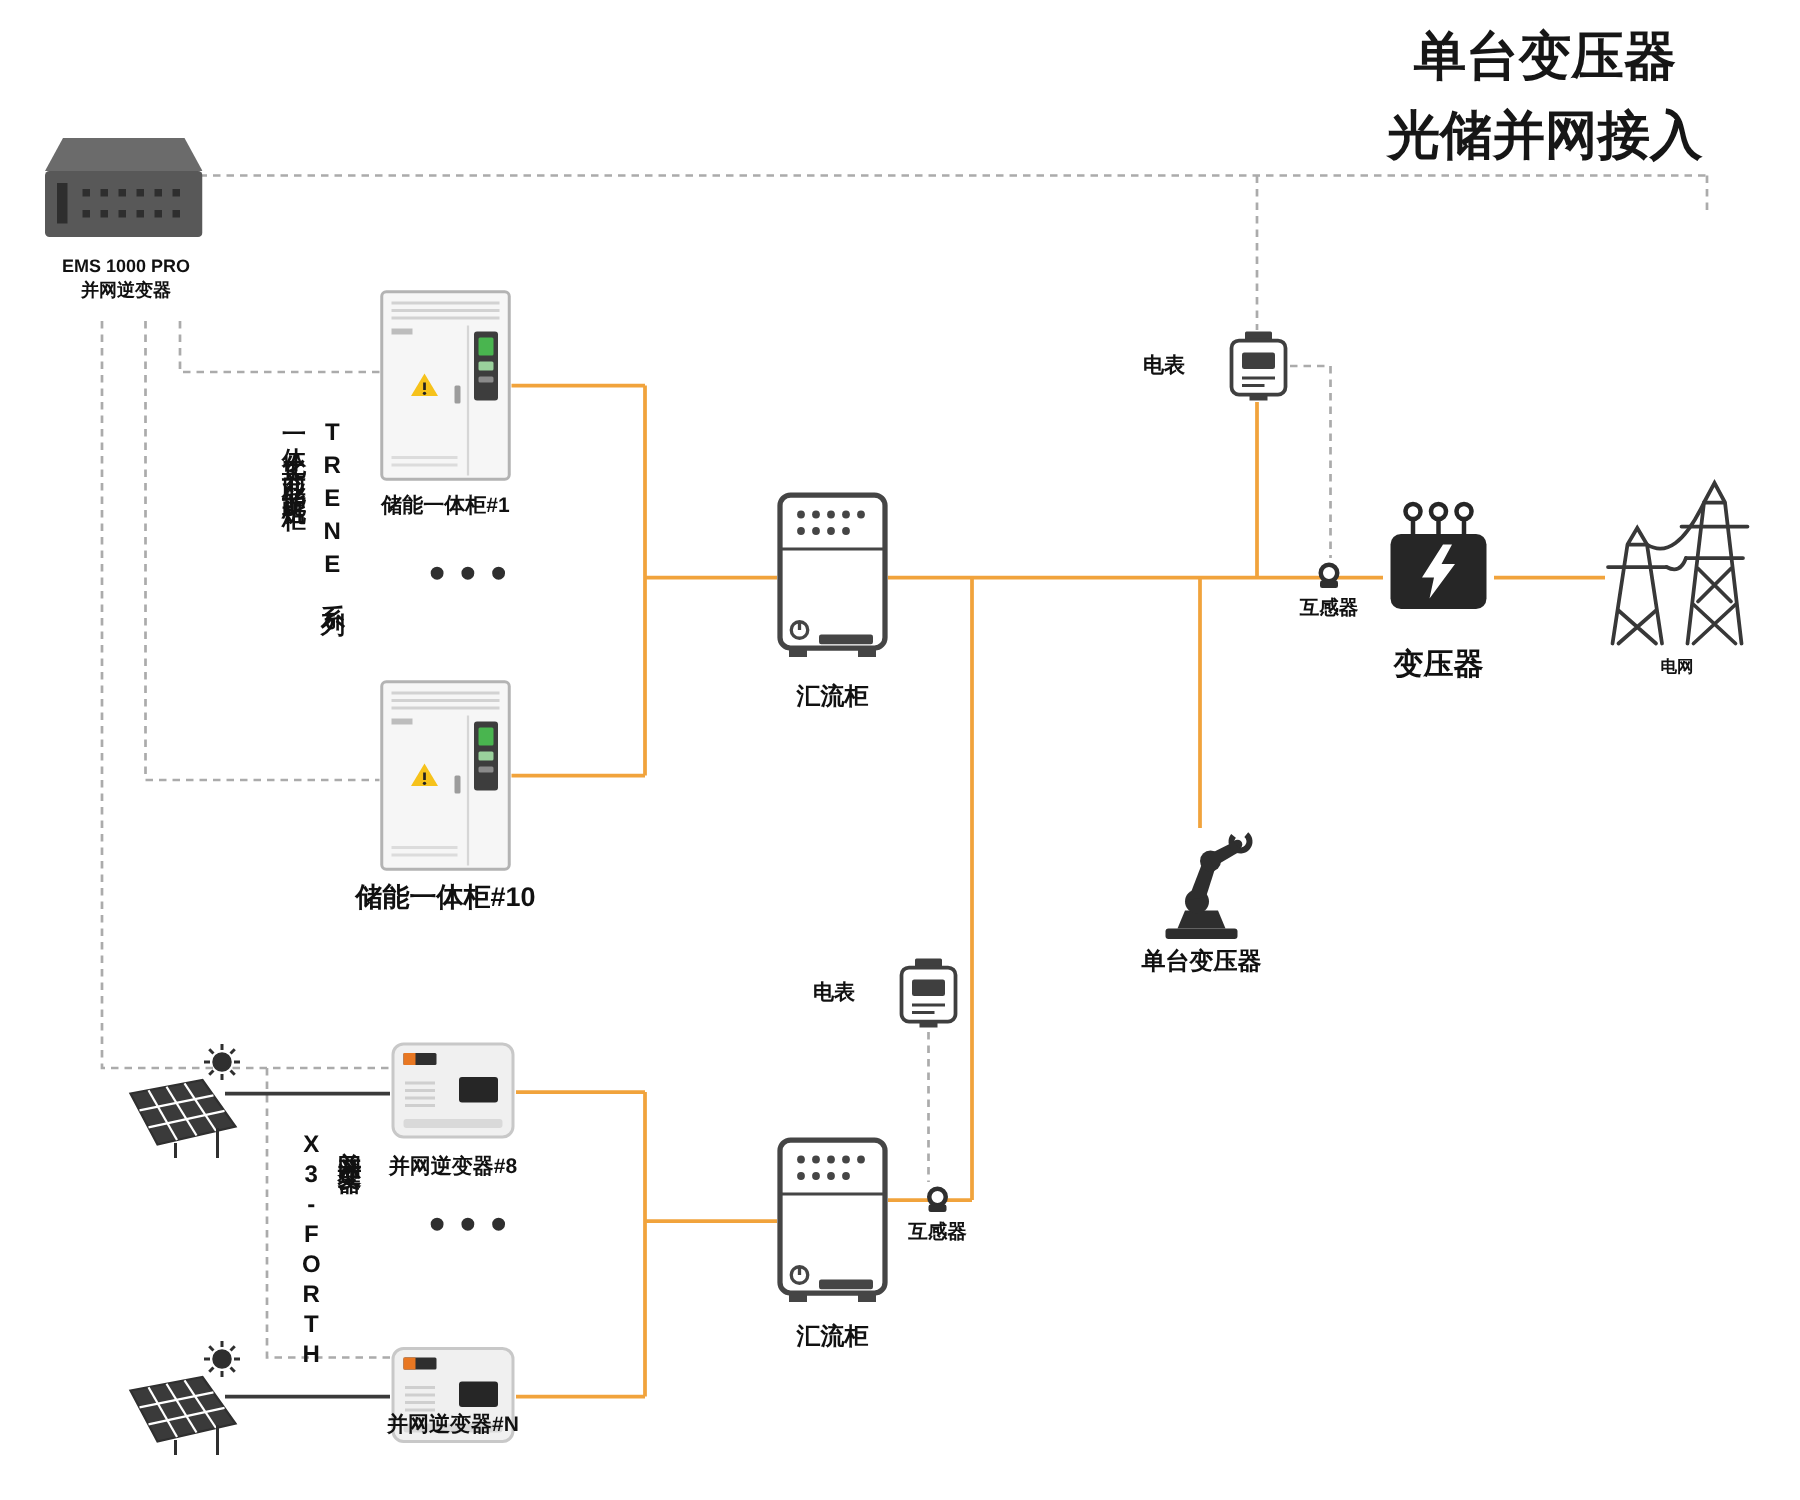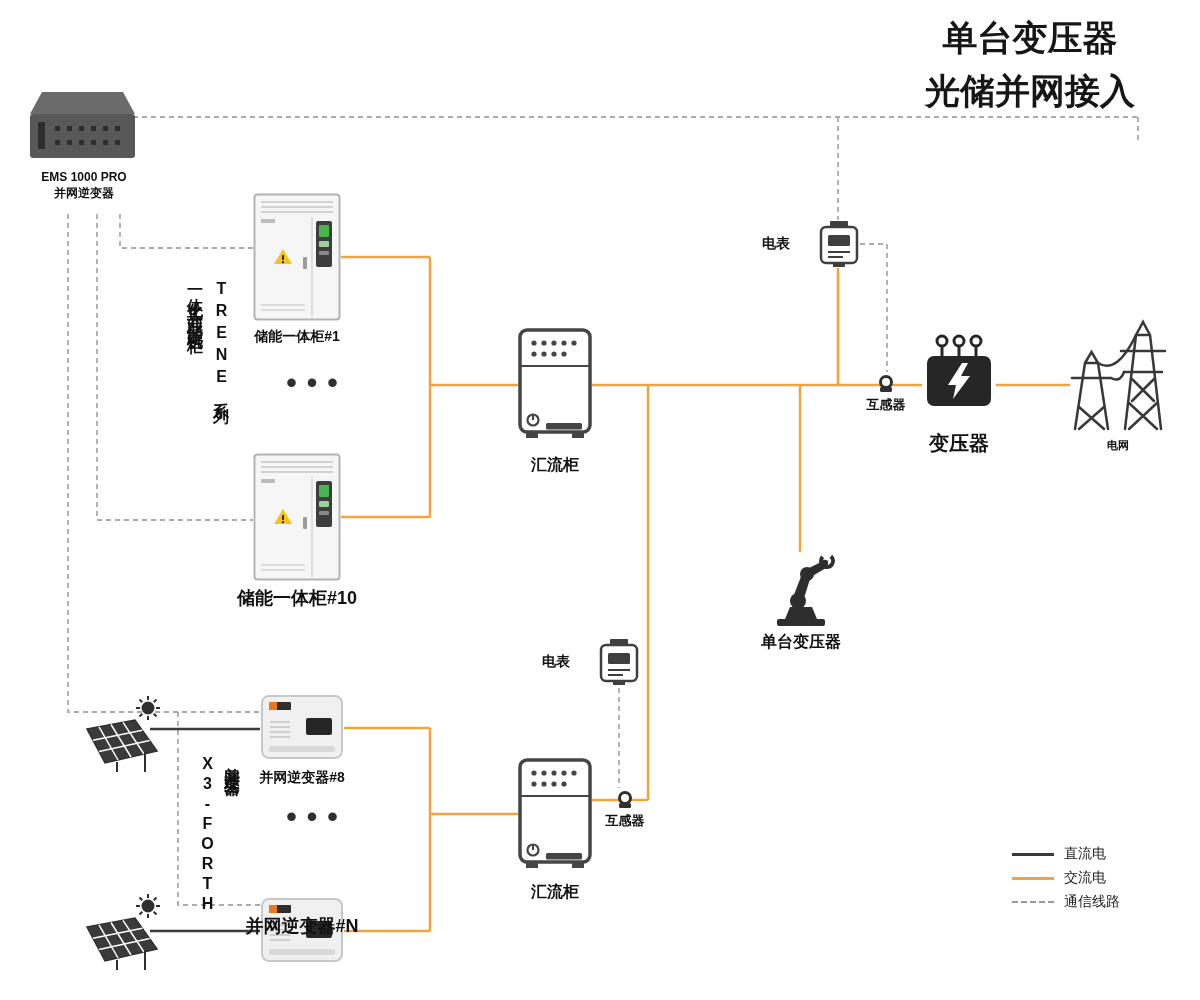--- a/index.html
+++ b/index.html
@@ -371,30 +371,16 @@
       <rect x="46" y="26" width="26" height="17" rx="2" fill="#262626"></rect>
       <g stroke="#cfcfcf" stroke-width="2">
         <line x1="10" y1="30" x2="30" y2="30"></line>
           <line x1="10" y1="35" x2="30" y2="35"></line>
         <line x1="10" y1="40" x2="30" y2="40"></line>
           <line x1="10" y1="45" x2="30" y2="45"></line>
       </g>
       <rect x="9" y="54" width="66" height="6" rx="2" fill="#d9d9d9"></rect>
     </svg>
   </div>
-  <div class="lbl center" style="left:240px;top:915px;width:124px;font-size:18px;">并网逆变器#N</div>
-
-  <div class="legend">
-    <div class="legend-row">
-      <span class="legend-line dcl"></span>
-      <span class="txt">直流电</span>
-    </div>
-    <div class="legend-row">
-      <span class="legend-line acl"></span>
-      <span class="txt">交流电</span>
-    </div>
-    <div class="legend-row">
-      <span class="legend-line cml"></span>
-      <span class="txt">通信线路</span>
-    </div>
-  </div>
+  <div class="lbl center" style="left:240px;top:940px;width:124px;font-size:14px;">并网逆变器#N</div>
+
 
 </div>
 
 </body></html>

